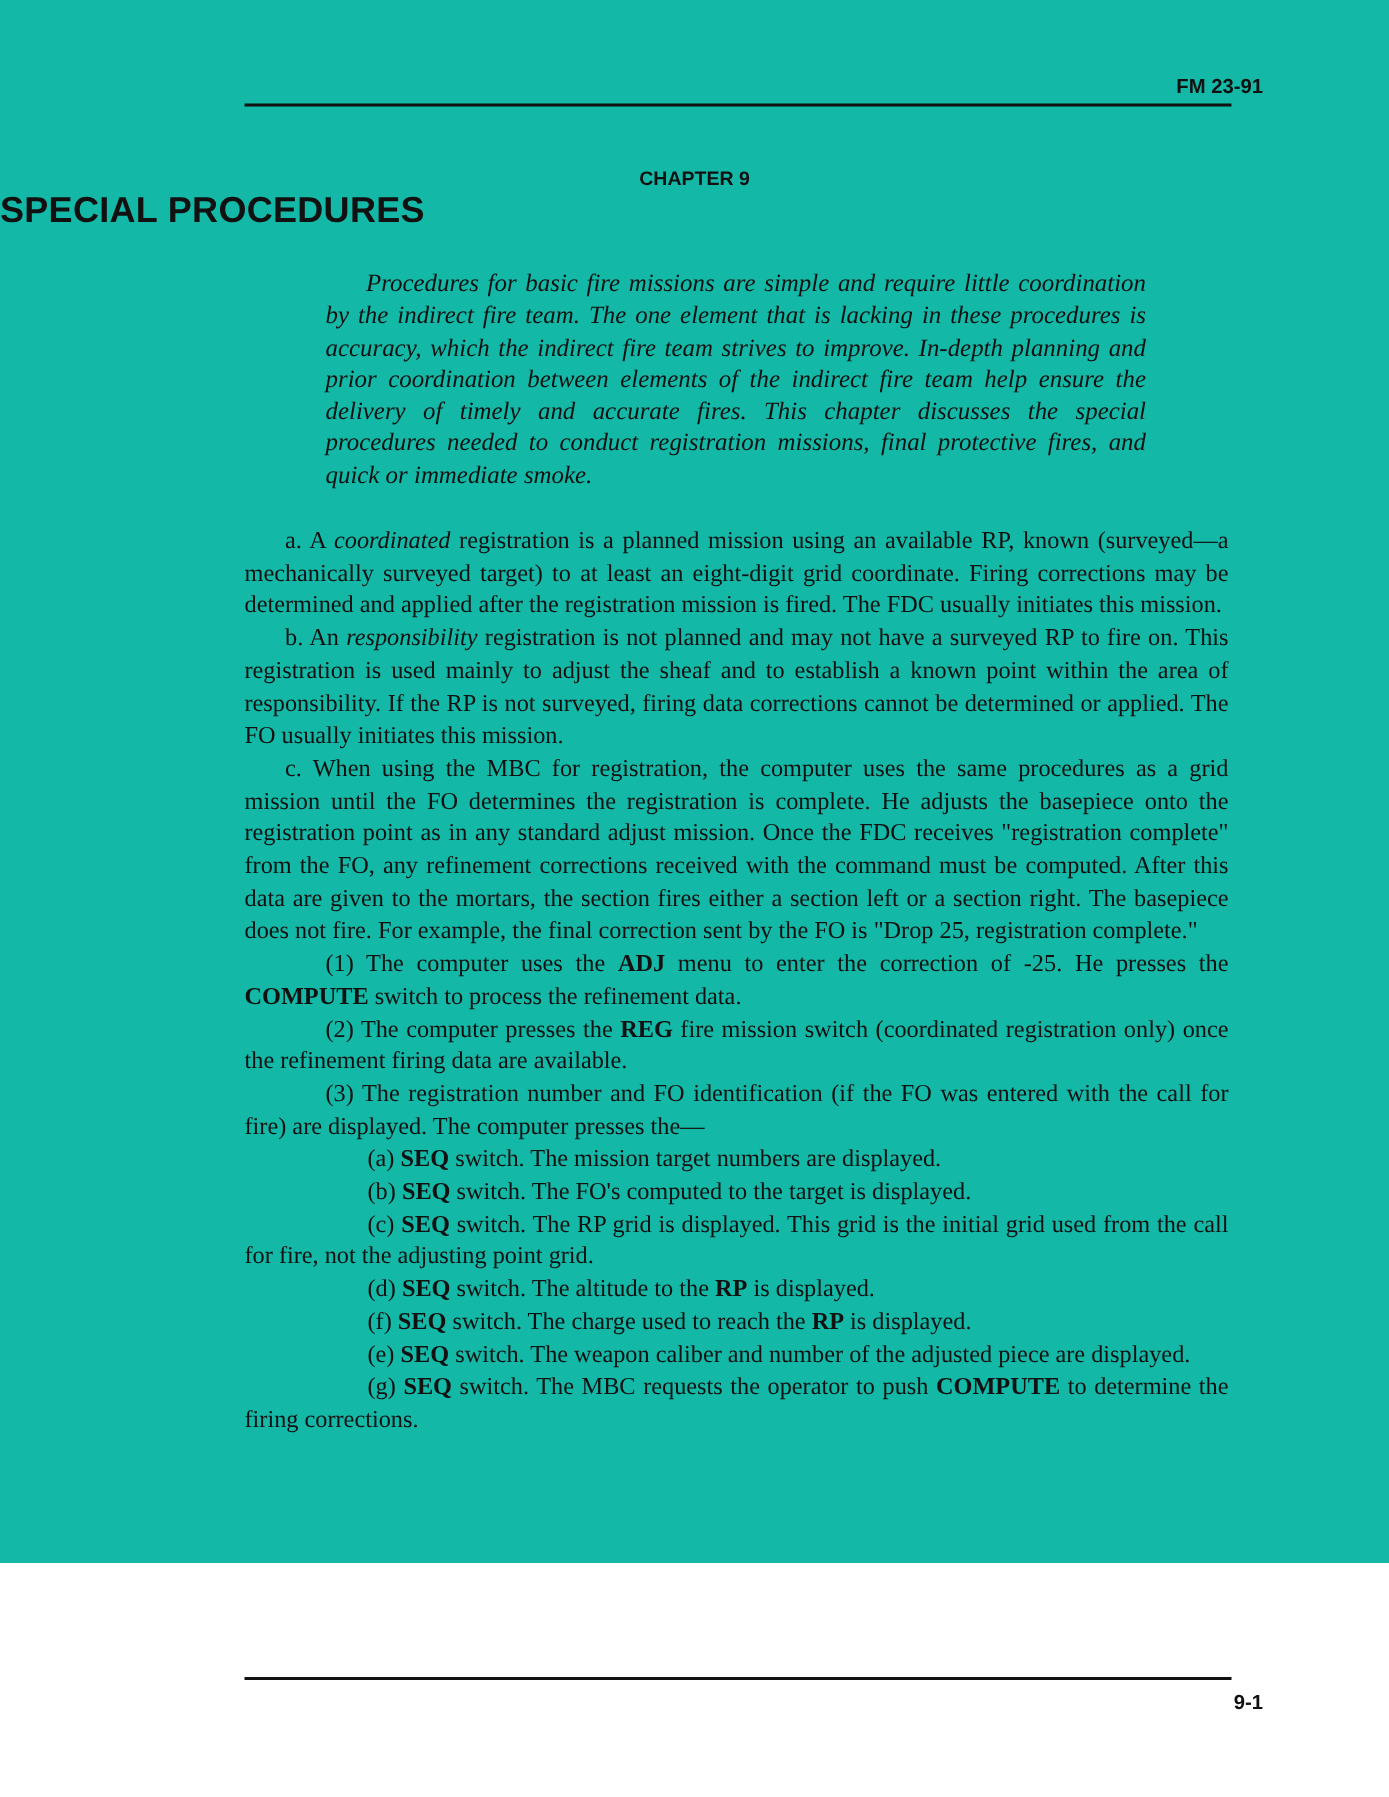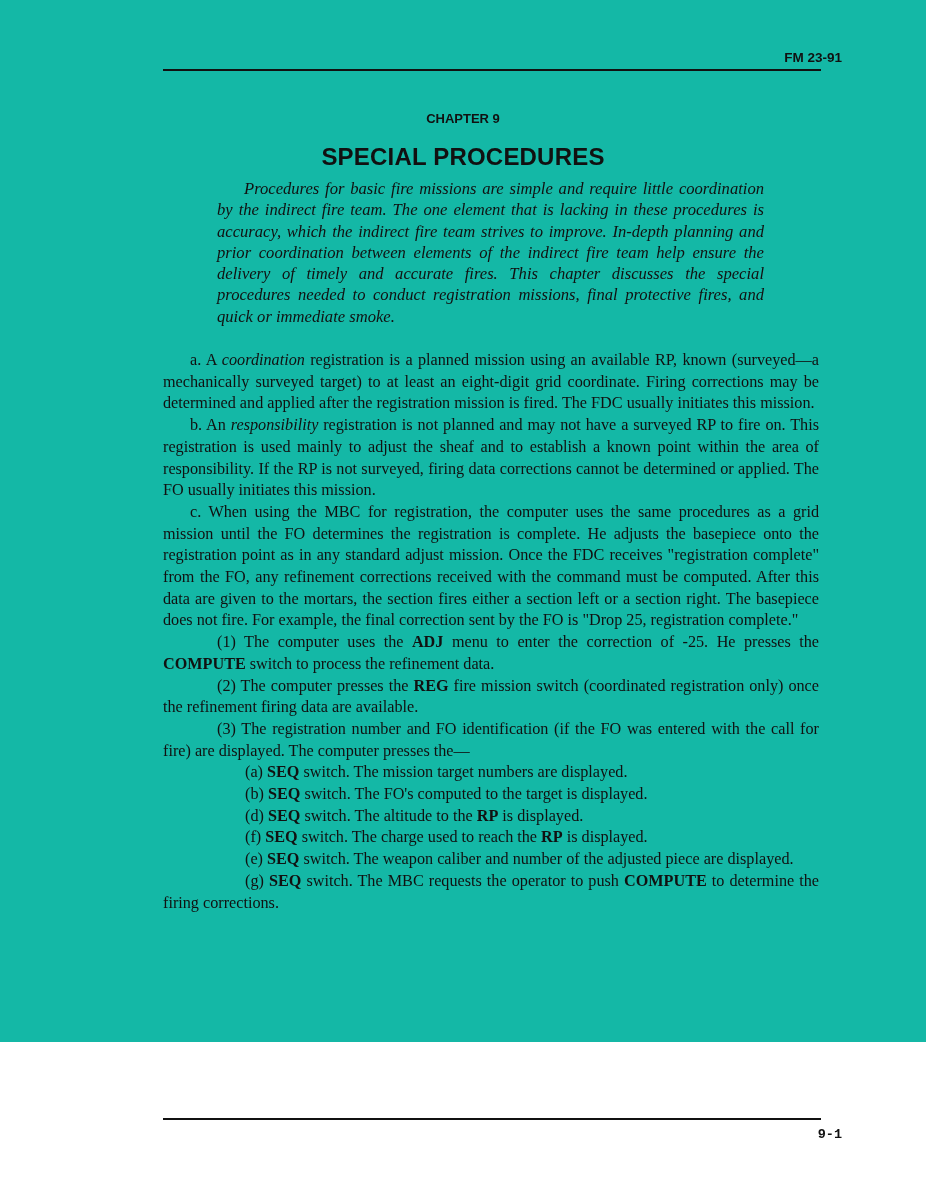--- a/index.html
+++ b/index.html
@@ -3,68 +3,69 @@
 <meta charset="utf-8">
 <style>
   html, body { margin: 0; padding: 0; background: #ffffff; }
   body { width: 926px; height: 1198px; position: relative; overflow: hidden; color: #111; }
   .page { position: absolute; left: 0; top: 0; width: 926px; height: 1042px; background: #14b8a6; padding-left: 22px; }
 
   .hdr-line { position: absolute; left: 163px; top: 69px; width: 658px; height: 2px; background: #111; }
   .hdr-text { position: absolute; right: 106px; top: 50px; font-family: "Liberation Sans", sans-serif; font-weight: bold; font-size: 13.5px; }
 
   .chapter { position: absolute; left: 0; width: 926px; top: 111px; text-align: center; font-family: "Liberation Sans", sans-serif; font-weight: bold; font-size: 13px; }
-  .title { position: absolute; left: 0; width: 926px; top: 143px; text-align: center; font-family: "Liberation Sans", sans-serif; font-weight: bold; font-size: 24px; letter-spacing: 0.2px; }
+  .title { position: absolute; left: 0; width: 926px; top: 127px; text-align: left; font-family: "Liberation Sans", sans-serif; font-weight: bold; font-size: 24px; letter-spacing: 0.2px; }
 
   .intro { position: absolute; left: 217px; top: 178px; width: 547px; font-family: "Liberation Serif", serif; font-style: italic; font-size: 16.6px; line-height: 21.3px; text-align: justify; text-indent: 27px; margin: 0; }
 
   .body { position: absolute; left: 163px; top: 350px; width: 656px; font-family: "Liberation Serif", serif; font-size: 16.2px; line-height: 21.7px; }
   .body p { margin: 0; text-align: justify; }
   .sec-head { font-weight: bold; font-size: 16.6px; }
   .sec-head .num { display: inline-block; width: 54px; }
   .ind1 { text-indent: 27px; }
   .ind2 { text-indent: 54px; }
   .ind3 { text-indent: 82px; }
   b { font-weight: bold; }
   i { font-style: italic; }
 
   .ftr-line { position: absolute; left: 163px; top: 1118px; width: 658px; height: 2px; background: #111; }
-  .ftr-text { position: absolute; right: 106px; top: 1127px; font-family: Liberation Mono, monospace; font-weight: bold; font-size: 13.5px; }
+  .ftr-text { position: absolute; right: 106px; top: 1127px; font-family: Liberation Sans, sans-serif; font-weight: bold; font-size: 13.5px; }
 </style>
 </head>
 <body>
 
 <div class="page">
 
   <div class="hdr-text">FM 23-91</div>
   <div class="hdr-line"></div>
 
   <div class="chapter">CHAPTER 9</div>
   <div class="title">SPECIAL PROCEDURES</div>
 
   <p class="intro">Procedures for basic fire missions are simple and require little coordination by the indirect fire team. The one element that is lacking in these procedures is accuracy, which the indirect fire team strives to improve. In-depth planning and prior coordination between elements of the indirect fire team help ensure the delivery of timely and accurate fires. This chapter discusses the special procedures needed to conduct registration missions, final protective fires, and quick or immediate smoke.</p>
 
   <div class="body">
 
-    <p class="ind1"><span>a.  A </span><i>coordination</i><span> registration is a planned mission using an available RP, known (surveyed—a mechanically surveyed target) to at least an eight-digit grid coordinate. Firing corrections may be determined and applied after the registration mission is fired.  The FDC usually initiates this mission.</span></p>
+    <p class="ind1"><span>a.  A </span><i>coordinated</i><span> registration is a planned mission using an available RP, known (surveyed—a mechanically surveyed target) to at least an eight-digit grid coordinate. Firing corrections may be determined and applied after the registration mission is fired.  The FDC usually initiates this mission.</span></p>
 
     <p class="ind1"><span>b.  An </span><i>responsibility</i><span> registration is not planned and may not have a surveyed RP to fire on. This registration is used mainly to adjust the sheaf and to establish a known point within the area of responsibility.  If the RP is not surveyed, firing data corrections cannot be determined or applied.  The FO usually initiates this mission.</span></p>
 
     <p class="ind1">c.  When using the MBC for registration, the computer uses the same procedures as a grid mission until the FO determines the registration is complete.  He adjusts the basepiece onto the registration point as in any standard adjust mission. Once the FDC receives "registration complete" from the FO, any refinement corrections received with the command must be computed.  After this data are given to the mortars, the section fires either a section left or a section right. The basepiece does not fire. For example, the final correction sent by the FO is "Drop 25, registration complete."</p>
 
     <p class="ind2"><span>(1) The computer uses the </span><b>ADJ</b><span> menu to enter the correction of -25.  He presses the </span><b>COMPUTE</b><span> switch to process the refinement data.</span></p>
 
     <p class="ind2"><span>(2) The computer presses the </span><b>REG</b><span> fire mission switch (coordinated registration only) once the refinement firing data are available.</span></p>
 
     <p class="ind2">(3) The registration number and FO identification (if the FO was entered with the call for fire) are displayed. The computer presses the—</p>
 
     <p class="ind3"><span>(a) </span><b>SEQ</b><span> switch. The mission target numbers are displayed.</span></p>
 
     <p class="ind3"><span>(b) </span><b>SEQ</b><span> switch. The FO's computed to the target is displayed.</span></p>
 
+    <p class="ind3"><span>(c) </span><b>SEQ</b><span> switch. The RP grid is displayed. This grid is the initial grid used from the call for fire, not the adjusting point grid.</span></p>
 
     <p class="ind3"><span>(d) </span><b>SEQ</b><span> switch. The altitude to the </span><b>RP</b><span> is displayed.</span></p>
 
     <p class="ind3"><span>(f)  </span><b>SEQ</b><span> switch. The charge used to reach the </span><b>RP</b><span> is displayed.</span></p>
 
     <p class="ind3"><span>(e) </span><b>SEQ</b><span> switch.  The weapon caliber and number of the adjusted piece are displayed.</span></p>
 
     <p class="ind3"><span>(g) </span><b>SEQ</b><span> switch.  The MBC requests the operator to push </span><b>COMPUTE</b><span> to determine the firing corrections.</span></p>
   </div>
 

